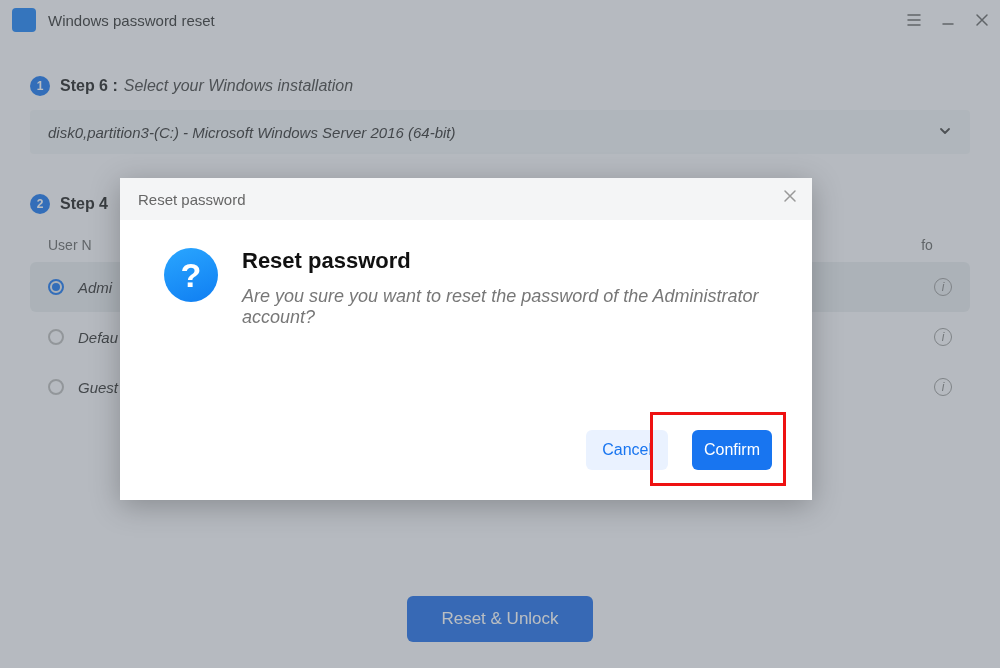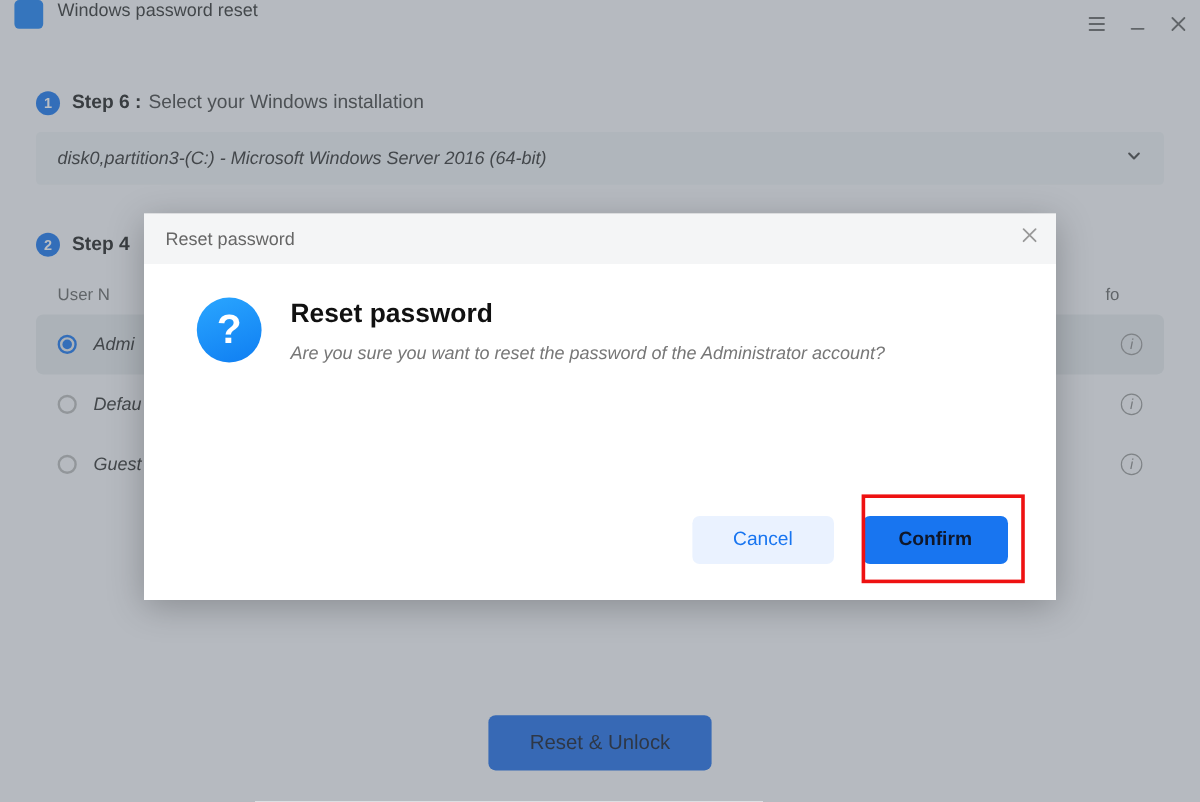--- a/index.html
+++ b/index.html
@@ -1,63 +1,63 @@
 <!DOCTYPE html>
 <html><head>
 <meta charset="utf-8">
 <style>
   * { box-sizing: border-box; margin: 0; padding: 0; font-family: -apple-system, BlinkMacSystemFont, "Segoe UI", Arial, sans-serif; }
   html, body { width: 1000px; height: 668px; overflow: hidden; background: #f6f8fb; }
 
   .window { width: 1000px; height: 668px; position: relative; background: #f8f9fb; }
 
-  .titlebar { height: 40px; display: flex; padding: 0 12px; position: relative; }
+  .titlebar { height: 40px; display: flex; align-items: center; padding: 0 12px; position: relative; }
   .app-icon { width: 24px; height: 24px; background: #1a82f7; border-radius: 4px; margin-right: 12px; }
   .app-title { font-size: 15px; color: #333; }
   .title-controls { position: absolute; right: 10px; top: 0; height: 40px; display: flex; align-items: center; gap: 18px; color: #555; font-size: 16px; }
   .title-controls span svg { display: block; }
 
   .content { padding: 36px 30px 0 30px; }
 
   .step-row { display: flex; align-items: center; font-size: 16px; color: #222; margin-bottom: 14px; }
   .step-badge { width: 20px; height: 20px; border-radius: 50%; background: #1875f0; color: #fff; font-size: 12px; font-weight: bold; display: flex; align-items: center; justify-content: center; margin-right: 10px; }
   .step-label { font-weight: 600; margin-right: 6px; }
-  .step-desc { color: #444; }
+  .step-desc { font-style: italic; color: #444; }
 
   .select-box { background: #eef1f4; border-radius: 4px; height: 44px; display: flex; align-items: center; padding: 0 18px; font-style: italic; color: #333; font-size: 15px; justify-content: space-between; margin-bottom: 40px; }
   .chev { font-style: normal; color: #444; }
 
   .table-header { display: flex; padding: 0 18px; height: 34px; align-items: center; font-size: 14px; color: #666; }
   .col-name { flex: 1; }
   .col-info { width: 50px; text-align: center; }
 
   .table-row { display: flex; align-items: center; height: 50px; padding: 0 18px; border-radius: 6px; font-size: 15px; font-style: italic; color: #333; }
   .table-row.selected { background: #e7eaee; }
   .radio { width: 16px; height: 16px; border: 2px solid #bbb; border-radius: 50%; margin-right: 14px; position: relative; }
   .radio.checked { border-color: #1875f0; }
   .radio.checked::after { content: ""; position: absolute; width: 8px; height: 8px; background: #1875f0; border-radius: 50%; top: 2px; left: 2px; }
   .info-icon { width: 18px; height: 18px; border: 1.5px solid #999; border-radius: 50%; font-size: 12px; font-style: italic; color: #888; display:flex; align-items:center; justify-content:center; }
 
   .bottom-bar { position: absolute; bottom: 26px; left: 0; right: 0; display: flex; justify-content: center; }
-  .primary-btn { background: #1e6de8; color: #0f172a; border: none; border-radius: 6px; padding: 13px 34px; font-size: 17px; font-weight: 500; }
+  .primary-btn { background: #1e6de8; color: #ffffff; border: none; border-radius: 6px; padding: 13px 34px; font-size: 17px; font-weight: 500; }
 
   
   .dim { position: absolute; inset: 0; background: rgba(90,100,110,0.42); }
 
   
-  .modal { position: absolute; left: 120px; top: 178px; width: 760px; height: 322px; background: #fff; box-shadow: 0 6px 28px rgba(0,0,0,0.25); }
+  .modal { position: absolute; left: 120px; top: 178px; width: 692px; height: 322px; background: #fff; box-shadow: 0 6px 28px rgba(0,0,0,0.25); }
   .modal-header { height: 42px; background: #f4f5f6; display: flex; align-items: center; padding: 0 18px; font-size: 15px; color: #666; position: relative; }
   .modal-close { position: absolute; right: 14px; top: 10px; color: #888; cursor: pointer; }
   .modal-body { padding: 28px 44px 0 44px; display: flex; }
   .q-icon { width: 54px; height: 54px; border-radius: 50%; background: linear-gradient(160deg,#2aa6ff,#0f7ef2); color:#fff; font-size: 34px; font-weight: bold; display:flex; align-items:center; justify-content:center; margin-right: 24px; flex-shrink:0; }
   .modal-title { font-size: 22px; font-weight: 600; color: #111; margin-bottom: 12px; }
-  .modal-text { font-size: 15px; font-style: italic; color: #777; }
+  .modal-text { font-size: 18px; font-style: italic; color: #777; }
   .modal-footer { position: absolute; right: 40px; bottom: 30px; display: flex; gap: 24px; align-items: center; }
-  .btn-cancel { background: #eaf2ff; color: #1875f0; border: none; border-radius: 6px; padding: 11px 34px; font-size: 16px; font-weight: 500; }
-  .btn-confirm { background: #1875f0; color: #0f172a; border: none; border-radius: 6px; padding: 11px 30px; font-size: 16px; font-weight: 700; }
+  .btn-cancel { background: #eaf2ff; color: #1875f0; border: none; border-radius: 6px; padding: 11px 16px; font-size: 16px; font-weight: 500; }
+  .btn-confirm { background: #1875f0; color: #ffffff; border: none; border-radius: 6px; padding: 11px 12px; font-size: 16px; font-weight: 400; }
   .highlight-box { position: absolute; border: 3px solid #e11; width: 136px; height: 74px; right: 26px; bottom: 14px; pointer-events: none; }
 
 </style>
 </head>
 <body>
 
 <div class="window">
 
   <div class="titlebar">
     <div class="app-icon"></div>

